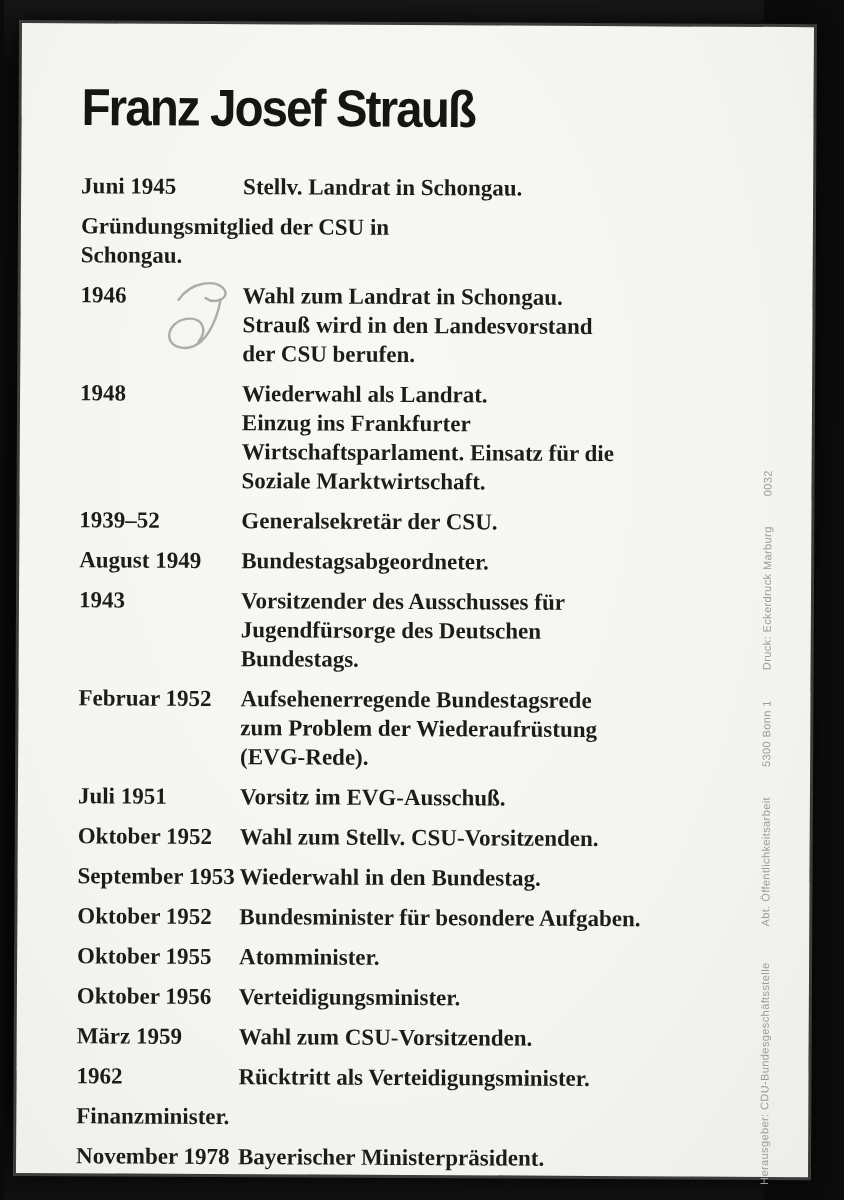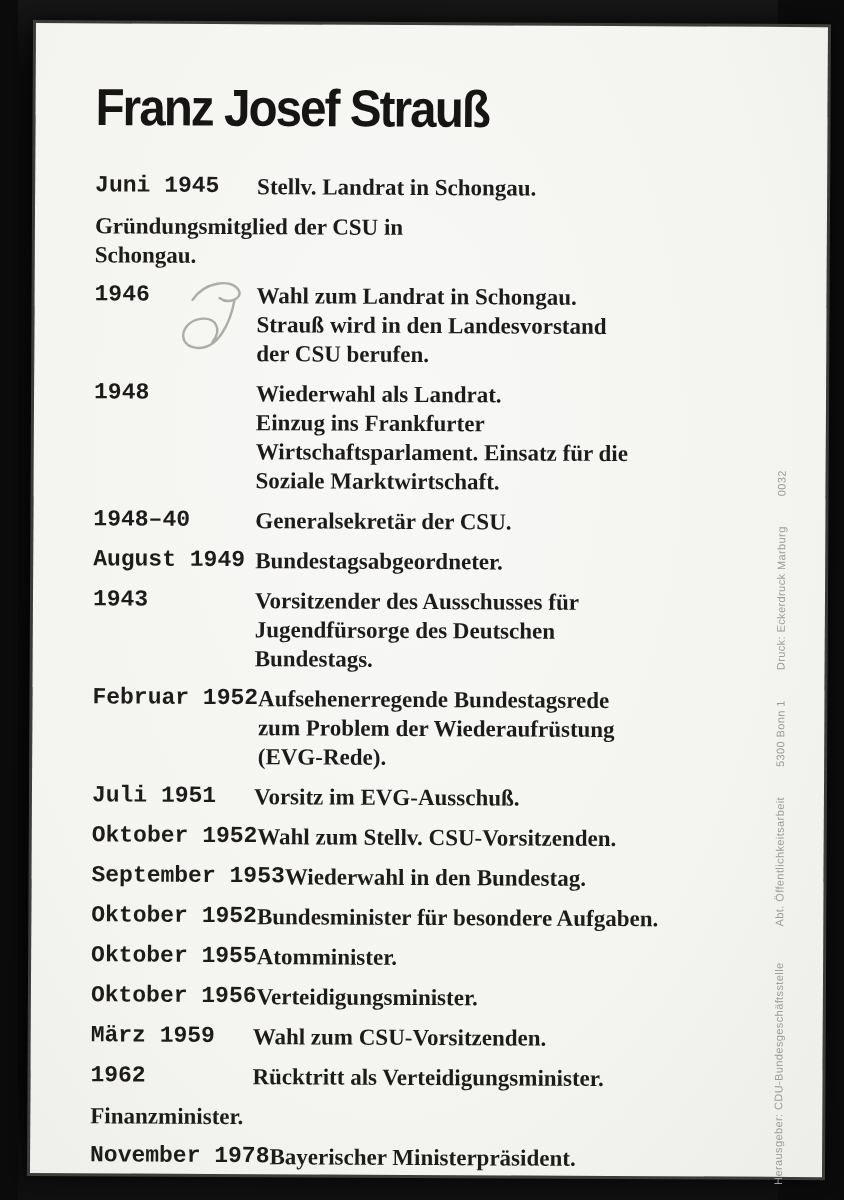--- a/index.html
+++ b/index.html
@@ -4,21 +4,21 @@
 <style>
   html,body{margin:0;padding:0;}
   body{
     width:844px;height:1200px;
     background:#0b0b0b;
     overflow:hidden;
     font-family:"Liberation Serif", serif;
     position:relative;
   }
   .frame{
-    position:absolute;left:18px;top:0;width:760px;height:1200px;
+    position:absolute;left:4px;top:0;width:760px;height:1200px;
     background:
       linear-gradient(180deg,#161616 0%,#0a0a0a 6%,#070707 90%,#101010 100%);
   }
   .card{
     position:absolute;
     left:18px;top:23px;
     width:792px;height:1150px;
     background:
       radial-gradient(ellipse at 45% 35%, #f8f8f6 0%, #f4f4f1 60%, #ededea 100%);
     transform:rotate(0.3deg);
@@ -46,21 +46,20 @@
     align-items:flex-start;
     margin-bottom:11px;
     color:#1d1c1a;
     font-weight:bold;
     font-size:23px;
     line-height:29px;
   }
   .date{
     flex:0 0 162px;
     white-space:nowrap;
-    font-family:Liberation Mono, monospace;
   }
   .event{
     flex:1 1 auto;
     white-space:pre-line;
     max-width:470px;
   }
   .scribble{
     position:absolute;
     left:122px;top:240px;
     width:110px;height:110px;
@@ -112,21 +111,21 @@
 der CSU berufen.</div>
           </div>
           <div class="row" data-name="timeline-row">
             <div class="date" data-name="timeline-date">1948</div>
             <div class="event" data-name="timeline-event">Wiederwahl als Landrat.
 Einzug ins Frankfurter
 Wirtschaftsparlament. Einsatz für die
 Soziale Marktwirtschaft.</div>
           </div>
           <div class="row" data-name="timeline-row">
-            <div class="date" data-name="timeline-date">1948–40</div>
+            <div class="date" data-name="timeline-date">1939–52</div>
             <div class="event" data-name="timeline-event">Generalsekretär der CSU.</div>
           </div>
           <div class="row" data-name="timeline-row">
             <div class="date" data-name="timeline-date">August 1949</div>
             <div class="event" data-name="timeline-event">Bundestagsabgeordneter.</div>
           </div>
           <div class="row" data-name="timeline-row">
             <div class="date" data-name="timeline-date">1943</div>
             <div class="event" data-name="timeline-event">Vorsitzender des Ausschusses für
 Jugendfürsorge des Deutschen

